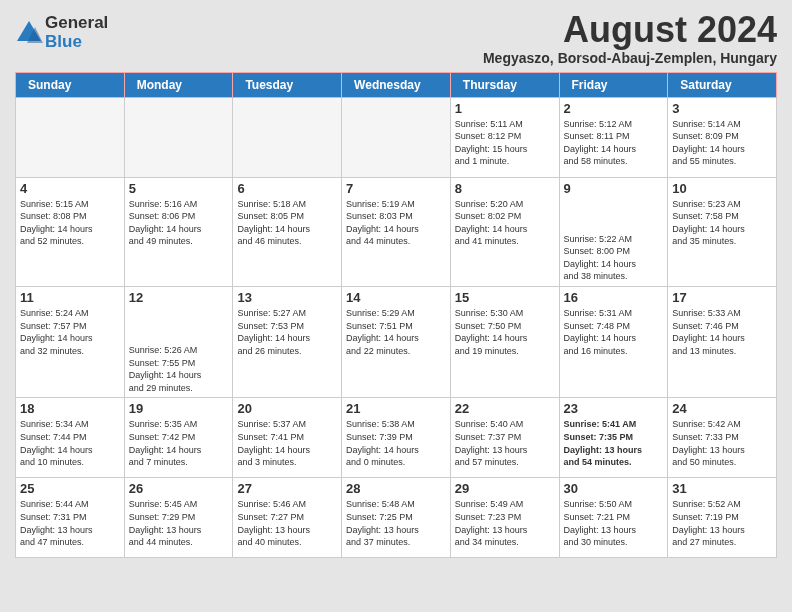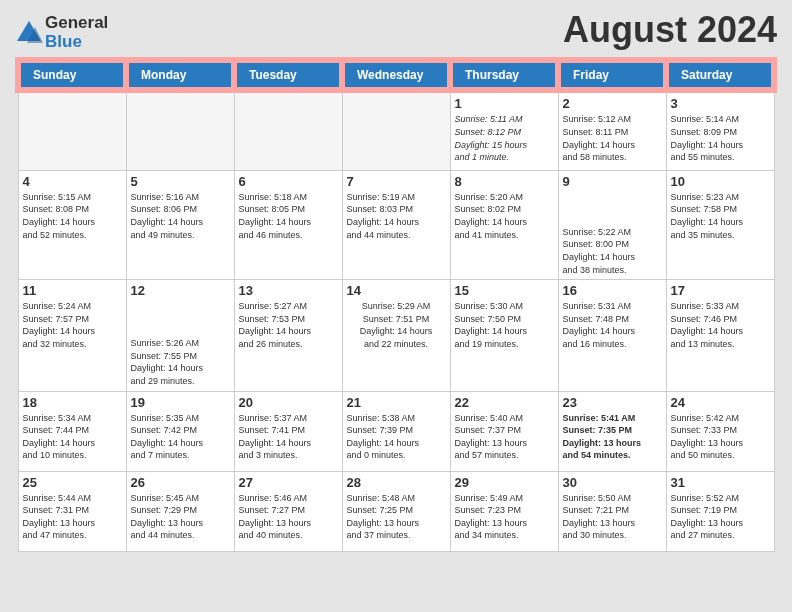--- a/index.html
+++ b/index.html
@@ -66,21 +66,21 @@
       border-collapse: collapse;
       table-layout: fixed;
     }
     th {
       background: #2a7abf;
       color: #fff;
       font-size: 12px;
       font-weight: bold;
       padding: 5px 12px;
       text-align: left;
-      border: 6px solid #fca5a5;
+      border: 1px solid #fca5a5;
     }
     td {
       border: 1px solid #ccc;
       vertical-align: top;
       padding: 3px 4px;
       font-size: 9.5px;
       color: #333;
       height: 80px;
       background: #fff;
     }
@@ -126,20 +126,21 @@
         <polygon points="14,2 26,22 2,22" fill="#2a7abf"></polygon>
         <polygon points="20,8 28,24 12,24" fill="#1a5a9a" opacity="0.5"></polygon>
       </svg>
       <div class="logo-text">
         <span class="logo-general">General</span>
         <span class="logo-blue">Blue</span>
       </div>
     </div>
     <div class="title-block">
       <div class="month-title">August 2024</div>
+      <div class="location">Megyaszo, Borsod-Abauj-Zemplen, Hungary</div>
     </div>
   </div>
 
   <table>
     <thead>
       <tr>
       <th>Sunday</th>
           <th>Monday</th>
           <th>Tuesday</th>
           <th>Wednesday</th>
@@ -149,21 +150,21 @@
         </tr>
     </thead>
     <tbody id="calendar-body">
     <tr>
           <td class="empty"></td>
           <td class="empty"></td>
           <td class="empty"></td>
           <td class="empty"></td>
           <td>
             <span class="day-num">1</span>
-            <div class="day-info" style="white-space: pre-line; font-style: italic;">Sunrise: 5:11 AM
+            <div class="day-info" style="white-space: pre-line;">Sunrise: 5:11 AM
 Sunset: 8:12 PM
 Daylight: 15 hours
 and 1 minute.</div>
           </td>
           <td>
             <span class="day-num">2</span>
             <div class="day-info" style="white-space: pre-line;">Sunrise: 5:12 AM
 Sunset: 8:11 PM
 Daylight: 14 hours
 and 58 minutes.</div>
@@ -244,21 +245,21 @@
           </td>
           <td>
             <span class="day-num">13</span>
             <div class="day-info" style="white-space: pre-line;">Sunrise: 5:27 AM
 Sunset: 7:53 PM
 Daylight: 14 hours
 and 26 minutes.</div>
           </td>
           <td>
             <span class="day-num">14</span>
-            <div class="day-info" style="white-space: pre-line; text-align: center;">Sunrise: 5:29 AM
+            <div class="day-info" style="white-space: pre-line;">Sunrise: 5:29 AM
 Sunset: 7:51 PM
 Daylight: 14 hours
 and 22 minutes.</div>
           </td>
           <td>
             <span class="day-num">15</span>
             <div class="day-info" style="white-space: pre-line;">Sunrise: 5:30 AM
 Sunset: 7:50 PM
 Daylight: 14 hours
 and 19 minutes.</div>

